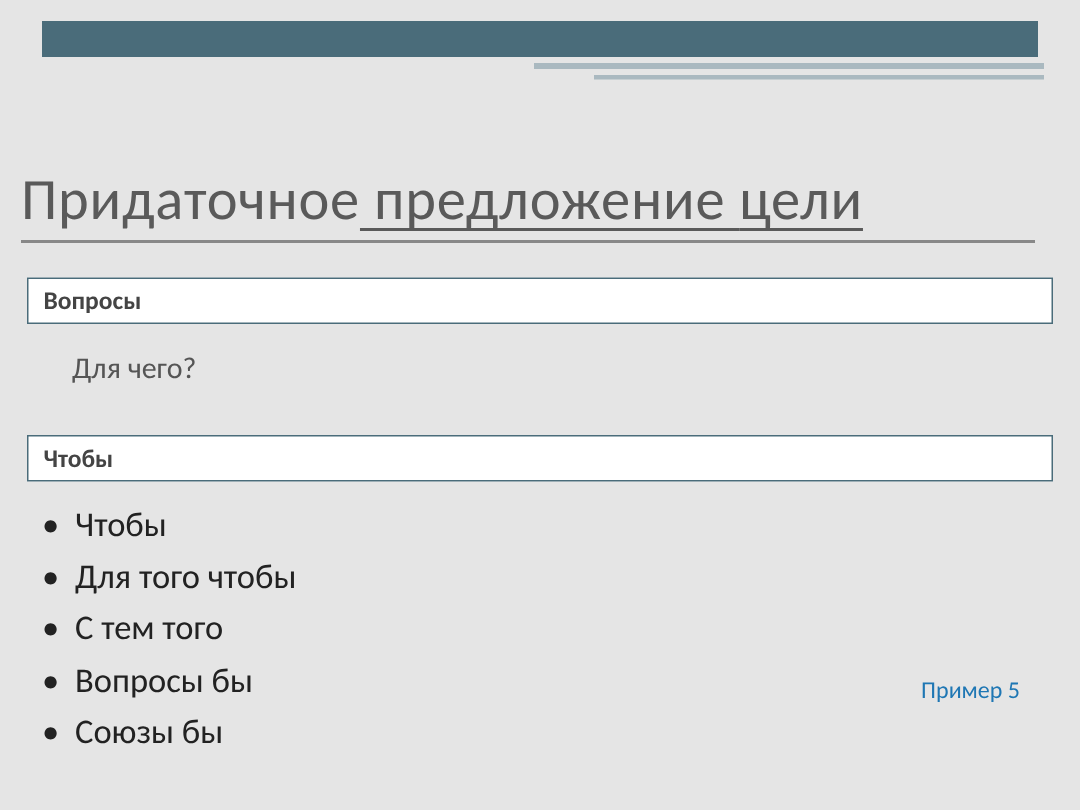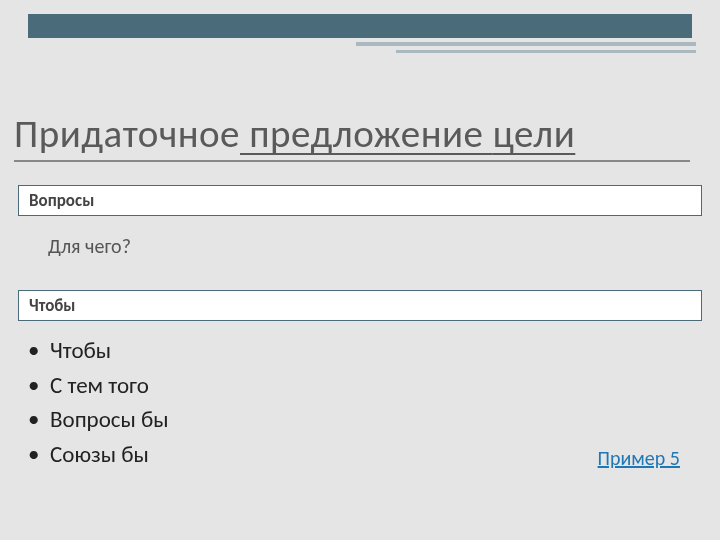--- a/index.html
+++ b/index.html
@@ -18,21 +18,21 @@
   .columns { position: absolute; left: 18px; top: 185px; right: 18px; display: flex; gap: 32px; flex-direction: column; }
   .col { flex: 1; }
   .col-header { border: 1px solid #4a6c7a; padding: 4px 10px; font-weight: bold; color: #444; font-size: 17px; background: #fff; }
   .col-body { padding-top: 12px; color: #333; }
   .q-text { font-size: 20px; color: #555; padding-left: 30px; padding-top: 6px; }
 
   .bullets { list-style: none; padding-left: 10px; }
   .bullets li { font-size: 23px; color: #222; line-height: 1.5; position: relative; padding-left: 22px; }
   .bullets li::before { content: "•"; position: absolute; left: 0; top: 0; color: #222; font-size: 23px; }
 
-  .example-link { position: absolute; right: 40px; bottom: 70px; color: #1f77b4; font-size: 20px; text-decoration: underline; }
+  .example-link { position: absolute; right: 40px; bottom: 70px; color: #1f77b4; font-size: 16px; }
   
 </style>
 </head>
 <body>
 
 <div class="slide">
 
   <div class="top-accent">
     <div class="accent-main"></div>
     <div class="accent-line1"></div>
@@ -49,20 +49,21 @@
       <div class="col-header">Вопросы</div>
       <div class="col-body">
         <div class="q-text">Для чего?</div>
       </div>
     </div>
     <div class="col">
       <div class="col-header">Чтобы</div>
       <div class="col-body">
         <ul class="bullets">
           <li>Чтобы</li>
+          <li>Для того чтобы</li>
           <li>С тем того</li>
           <li>Вопросы бы</li>
           <li>Союзы бы</li>
         </ul>
       </div>
     </div>
   </div>
 
   <a class="example-link">Пример 5</a>
 

